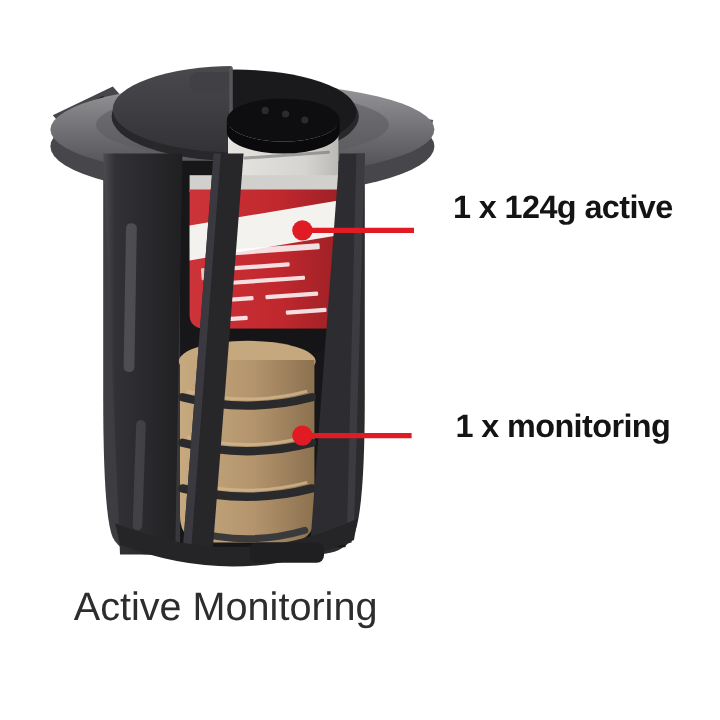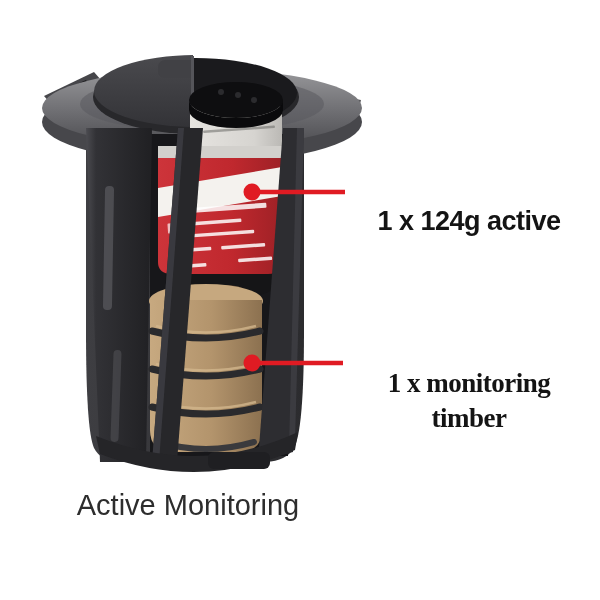--- a/index.html
+++ b/index.html
@@ -7,27 +7,26 @@
     width:600px;height:600px;position:relative;overflow:hidden;
     background:#ffffff;
     font-family:"Liberation Sans","DejaVu Sans",sans-serif;
   }
   .stage{position:absolute;inset:0;width:600px;height:600px;}
   svg{display:block;}
   .callout{
     position:absolute;width:242px;text-align:center;
     font-weight:800;font-size:27px;line-height:35px;letter-spacing:-0.5px;
     color:#141414;
-    margin-top:48px;
   }
   #callout-bait{left:348px;top:156px;}
-  #callout-timber{left:348px;top:318px;font-family:Liberation Serif, serif;}
+  #callout-timber{left:348px;top:338px;}
   .caption{
     position:absolute;left:28px;top:484px;width:320px;text-align:center;
-    font-weight:400;font-size:29px;line-height:43px;color:#2d2d2d;
+    font-weight:400;font-size:33px;line-height:43px;color:#2d2d2d;
   }
   .line{display:block;}
 </style>
 </head>
 <body>
 
 <div class="stage">
 
   <svg width="600" height="600" viewBox="0 0 600 600">
     <defs>
@@ -164,20 +163,19 @@
       <circle cx="252" cy="363" r="8.5" fill="#e01b23"></circle>
     </g>
   </svg>
 
   <div class="callout" id="callout-bait">
     <span class="line">1 x 124g active</span>
   </div>
 
   <div class="callout" id="callout-timber">
     <span class="line">1 x monitoring</span>
-    <span class="line">timber</span>
   </div>
 
   <div class="caption">
     <span class="line">Active Monitoring</span>
   </div>
 
 </div>
 
 </body></html>

